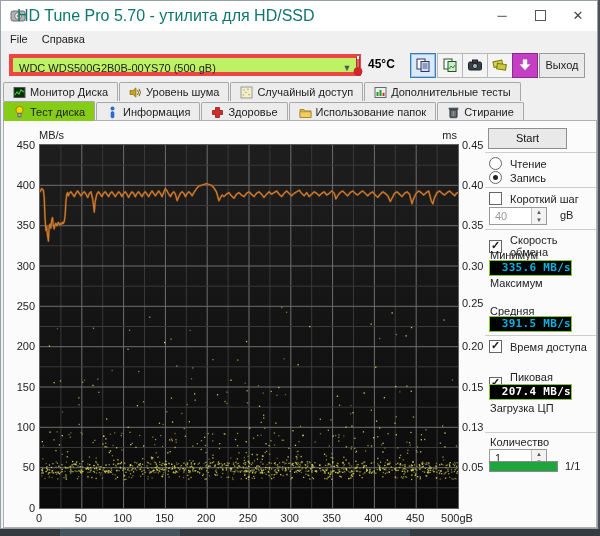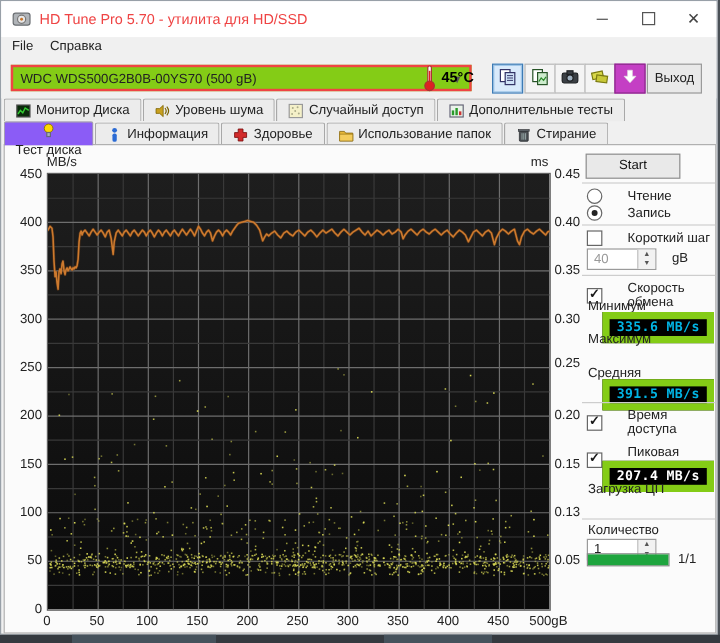--- a/index.html
+++ b/index.html
@@ -4,78 +4,78 @@
 <style>
   html,body{margin:0;padding:0;}
   body{width:600px;height:536px;position:relative;background:#4a5056;
        font-family:"Liberation Sans",sans-serif;font-size:11px;color:#1a1a1a;
        -webkit-font-smoothing:antialiased;overflow:hidden;}
   .window{position:absolute;left:0;top:0;width:598px;height:529px;background:#f0f0f0;
           border:1px solid #98a0a8;box-sizing:border-box;}
   
   .titlebar{position:absolute;left:0;top:0;width:100%;height:30px;background:#ffffff;}
   .app-icon{position:absolute;left:9px;top:7px;width:16px;height:16px;}
-  .title-text{position:absolute;left:32px;top:0;line-height:30px;font-size:12px;color:#ef4444;}
+  .title-text{position:absolute;left:16px;top:0;line-height:30px;font-size:16px;color:#0f766e;}
   .winbtn{position:absolute;top:0;width:38px;height:30px;text-align:center;line-height:30px;
           color:#444;font-size:13px;cursor:default;}
   .winbtn.min{right:76px;} .winbtn.max{right:38px;} .winbtn.close{right:0;}
   .maxglyph{display:inline-block;width:9px;height:9px;border:1px solid #555;vertical-align:middle;margin-top:-2px;}
   
   .menubar{position:absolute;left:0;top:30px;width:100%;height:18px;background:#f0f0f0;}
   .menu-item{display:inline-block;padding:2px 7px;color:#222;}
   .menu-item:first-child{margin-left:2px;}
   
   .toolbar{position:absolute;left:0;top:48px;width:100%;height:33px;background:#f0f0f0;}
-  .combo{position:absolute;left:8px;top:5px;width:384px;height:22px;background:#84cc16;
-         border:2px solid #ef4444;box-sizing:border-box;line-height:20px;padding-left:6px;color:#222;}
+  .combo{position:absolute;left:8px;top:5px;width:352px;height:22px;background:#bef264;
+         border:4px solid #ef4444;box-sizing:border-box;line-height:20px;padding-left:6px;color:#222;}
   .combo .chev{position:absolute;right:2px;top:0;width:16px;height:20px;text-align:center;color:#555;font-size:9px;line-height:20px;}
   .thermo{position:absolute;left:351px;top:4px;width:12px;height:24px;}
   .temp-text{position:absolute;left:367px;top:8px;font-weight:bold;font-size:12px;color:#000;}
   .tbtn{position:absolute;top:4px;width:26px;height:25px;background:#f4f4f4;border:1px solid #b8b8b8;
         box-sizing:border-box;display:flex;align-items:center;justify-content:center;}
   .tbtn.sel{background:#d9eafb;border:1px solid #3d7bb5;box-shadow:0 0 0 1px #9fc6e8 inset;}
   .exit-btn{position:absolute;right:12px;top:4px;width:46px;height:25px;background:#e9e9e9;
             border:1px solid #9a9a9a;box-sizing:border-box;text-align:center;line-height:23px;color:#222;}
   
   .tabrow{position:absolute;left:2px;height:20px;white-space:nowrap;}
   .tabrow.r1{top:81px;} .tabrow.r2{top:100px;}
   .tab{display:inline-flex;align-items:center;gap:4px;height:19px;padding:0 9px;margin-right:1px;
        background:#ececec;border:1px solid #a8a8a8;border-bottom:none;border-radius:2px 2px 0 0;
        box-sizing:border-box;vertical-align:bottom;color:#222;}
-  .tab.active{background:#8b5cf6;height:20px;position:relative;z-index:3;flex-direction:column;}
+  .tab.active{background:#84cc16;height:20px;position:relative;z-index:3;}
   .tab-icon{width:13px;height:13px;display:inline-block;}
   .tab-icon svg{display:block;}
   
   .content{position:absolute;left:2px;top:119px;width:594px;height:408px;background:#fbfbfb;
            border:1px solid #b0b0b0;box-sizing:border-box;z-index:2;}
   .axis-unit{position:absolute;top:8px;color:#222;}
   .axis-unit.left{left:35px;}
   .axis-unit.right{left:430px;width:23px;text-align:right;}
   .plot{position:absolute;left:35px;top:23px;width:418px;height:363px;border:1px solid #606060;box-sizing:content-box;}
   .ytick{position:absolute;width:30px;text-align:right;color:#222;font-size:11px;}
   .ytickL{left:1px;} .ytickR{left:458px;text-align:left;width:34px;}
   .xtick{position:absolute;width:44px;text-align:center;color:#222;font-size:11px;top:391px;}
   
   .rc-label{position:absolute;left:486px;color:#222;}
   .sep{position:absolute;left:481px;width:111px;height:1px;background:#cdcdcd;}
   .start-btn{position:absolute;left:484px;top:7px;width:79px;height:21px;background:#e9e9e9;
              border:1px solid #8f8f8f;box-sizing:border-box;text-align:center;line-height:19px;color:#111;}
-  .ctl-row{position:absolute;left:485px;display:flex;align-items:center;gap:21px;color:#222;}
+  .ctl-row{position:absolute;left:485px;display:flex;align-items:center;gap:8px;color:#222;}
   .rb{width:11px;height:11px;border:1px solid #666;border-radius:50%;background:#fff;position:relative;flex:0 0 auto;}
   .rb.checked::after{content:"";position:absolute;left:2.5px;top:2.5px;width:5px;height:5px;border-radius:50%;background:#222;}
   .cb{width:11px;height:11px;border:1px solid #666;background:#fff;position:relative;flex:0 0 auto;
       font-size:11px;line-height:11px;text-align:center;color:#1a1a1a;}
   .cb.checked::after{content:"✓";position:absolute;left:0;top:-1px;width:11px;font-weight:bold;}
   .spin{position:absolute;left:485px;width:58px;height:18px;background:#fff;border:1px solid #9a9a9a;
         box-sizing:border-box;line-height:16px;padding-left:5px;color:#222;}
   .spin.disabled{color:#9a9a9a;}
   .spin .arrows{position:absolute;right:0;top:0;width:14px;height:16px;border-left:1px solid #c0c0c0;
         font-size:6px;line-height:8px;text-align:center;color:#555;background:#f2f2f2;}
-  .lcd{position:absolute;left:498px;width:81px;height:14px;background:#000;border:6px solid #84cc16;
-       box-sizing:content-box;text-align:center;font-family:"DejaVu Sans Mono",monospace;
+  .lcd{position:absolute;left:485px;width:81px;height:14px;background:#000;border:1px solid #84cc16;
+       box-sizing:content-box;text-align:right;font-family:"DejaVu Sans Mono",monospace;
        font-weight:bold;font-size:11px;line-height:14px;letter-spacing:0.3px;}
   .lcd.cyan{color:#00b4e4;} .lcd.yellow{color:#ecec00;} .lcd.white{color:#ffffff;}
   .progress{position:absolute;left:485px;top:340px;width:69px;height:11px;background:#fff;
             border:1px solid #8a8a8a;box-sizing:border-box;}
   .progress .fill{height:100%;background:#1ea53e;}
   .strip{position:absolute;left:0;top:529px;width:600px;height:7px;background:#353a40;}
   .strip .seg{position:absolute;top:0;height:7px;background:#46525c;}
 </style>
 </head>
 <body>

